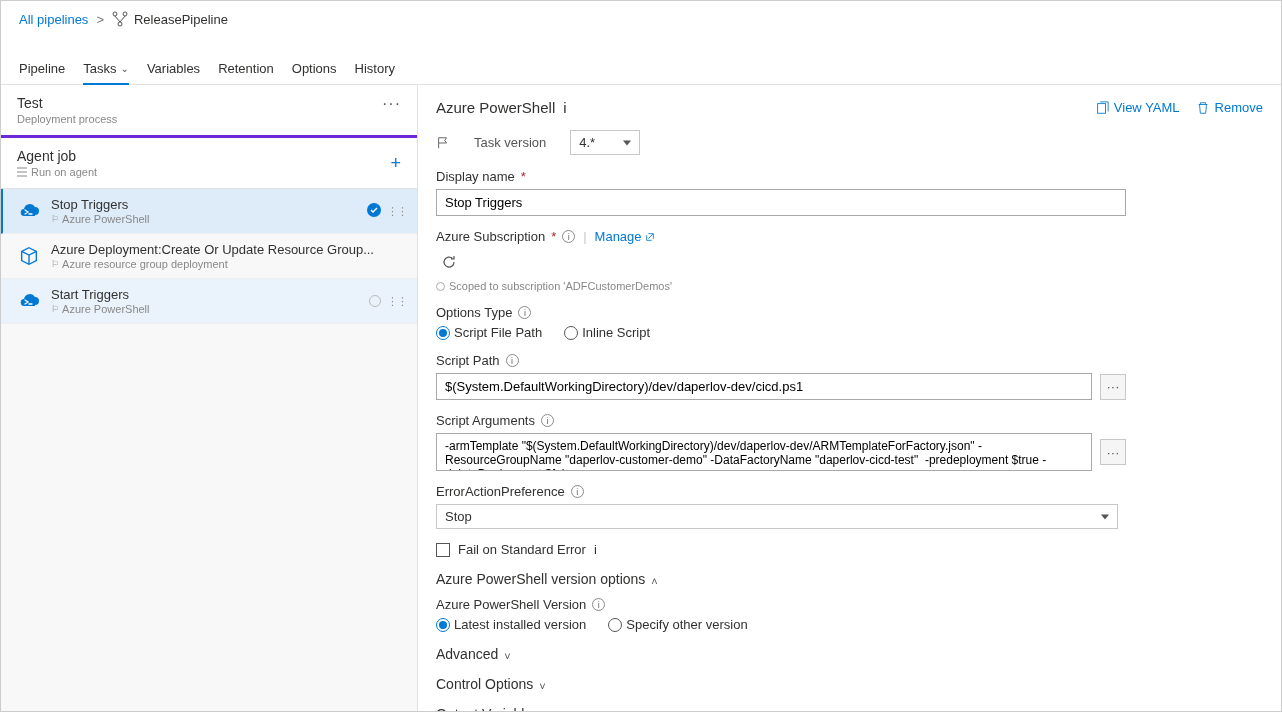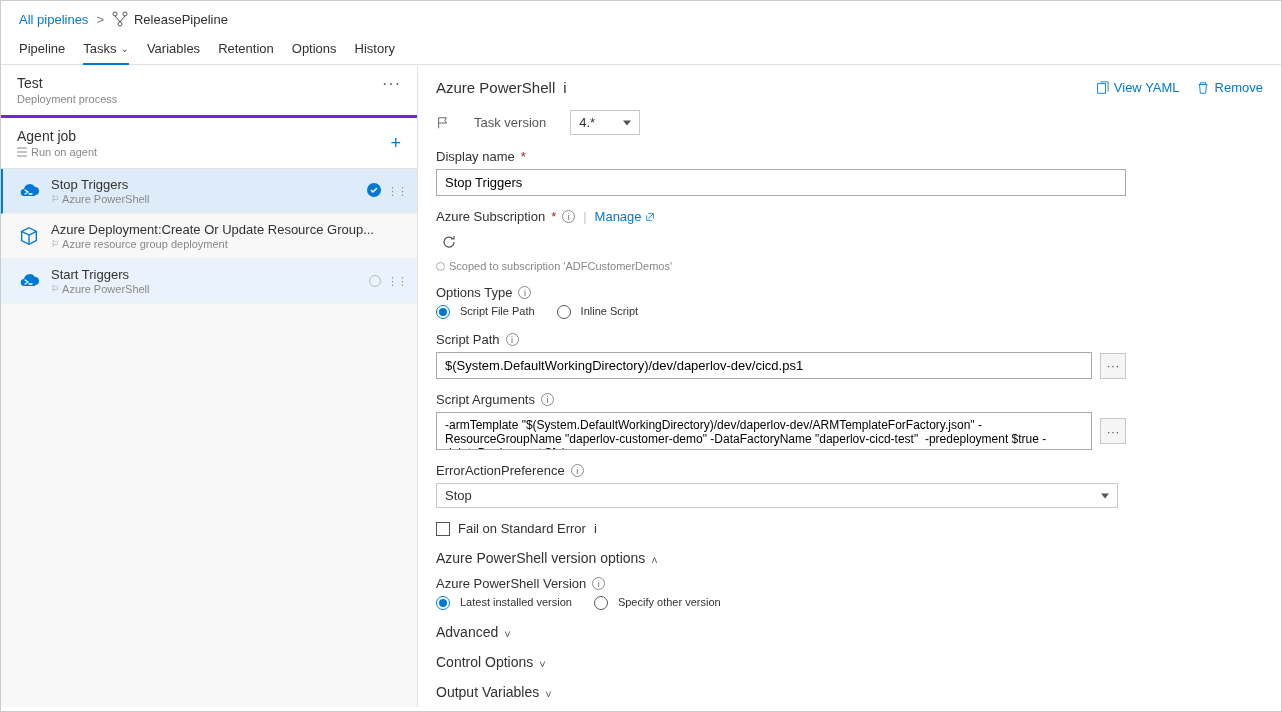--- a/index.html
+++ b/index.html
@@ -7,21 +7,21 @@
 
 
 .breadcrumb { display: flex; align-items: center; padding: 10px 18px 4px; font-size: 13px; }
 .breadcrumb .link { color: #0078d4; cursor: pointer; }
 .breadcrumb .sep { color: #777; margin: 0 8px; }
 .breadcrumb .pipe-icon { width: 16px; height: 16px; margin-right: 6px; display: inline-flex; align-items: center; justify-content: center; color: #555; }
 .breadcrumb .current { color: #323130; }
 
 
 .tabs { display: flex; gap: 18px; padding: 4px 18px 0; border-bottom: 1px solid #e1e1e1; }
-.tab { padding: 6px 0 8px; font-size: 13px; color: #323130; cursor: pointer; position: relative; display: flex; align-items: center; gap: 4px; }
+.tab { padding: 6px 0 8px; font-size: 13px; color: #323130; cursor: pointer; position: relative; display: flex; align-items: center; gap: 4px; margin-top: 20px; }
 .tab.active { color: #323130; }
 .tab.active::after { content: ""; position: absolute; left: 0; right: 0; bottom: -1px; height: 2px; background: #0078d4; }
 .tab .chev { font-size: 10px; color: #555; }
 
 
 .main { display: flex; height: calc(712px - 70px); }
 .left { width: 417px; border-right: 1px solid #e1e1e1; background: #f8f8f8; display: flex; flex-direction: column; }
 .right { flex: 1; padding: 14px 18px 20px 18px; overflow-y: auto; }
 
 
@@ -67,21 +67,21 @@
 .text-input { width: 690px; border: 1px solid #a8a8a8; padding: 5px 8px; font-size: 13px; background: #fff; }
 .text-input.wide { width: 656px; }
 .input-row { display: flex; align-items: center; gap: 8px; }
 .icon-btn { width: 26px; height: 26px; border: 1px solid #c8c8c8; background: #f5f5f5; display: flex; align-items: center; justify-content: center; cursor: pointer; font-size: 13px; color: #555; }
 .refresh-btn { width: 26px; height: 26px; display: flex; align-items: center; justify-content: center; cursor: pointer; color: #555; }
 
 .scoped { font-size: 11px; color: #888; margin-top: 5px; display: flex; align-items: center; gap: 4px; }
 .scoped .ring { width: 9px; height: 9px; border: 1px solid #aaa; border-radius: 50%; }
 
 .radio-row { display: flex; gap: 22px; align-items: center; }
-.radio { display: flex; align-items: flex-start; gap: 10px; cursor: pointer; font-size: 11px; }
+.radio { display: flex; align-items: flex-end; gap: 4px; cursor: pointer; font-size: 13px; }
 .radio .rcircle { width: 14px; height: 14px; border: 1px solid #555; border-radius: 50%; display: flex; align-items: center; justify-content: center; }
 .radio .rcircle.on { border-color: #0078d4; }
 .radio .rcircle.on::after { content: ""; width: 8px; height: 8px; background: #0078d4; border-radius: 50%; }
 
 .textarea { width: 656px; border: 1px solid #a8a8a8; padding: 5px 8px; font-size: 12px; background: #fff; height: 38px; resize: none; font-family: inherit; }
 
 .checkbox-row { display: flex; align-items: center; gap: 8px; font-size: 13px; }
 .checkbox-row .cb { width: 14px; height: 14px; border: 1px solid #555; cursor: pointer; }
 
 .section-header { font-size: 14px; color: #323130; margin: 14px 0 10px; display: flex; align-items: flex-end; gap: 6px; cursor: pointer; }

